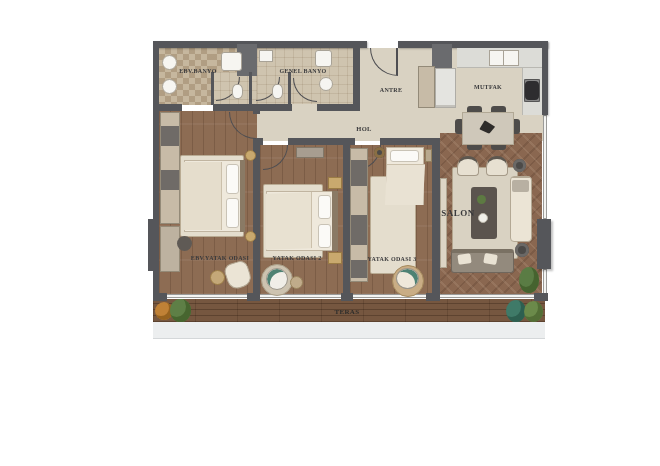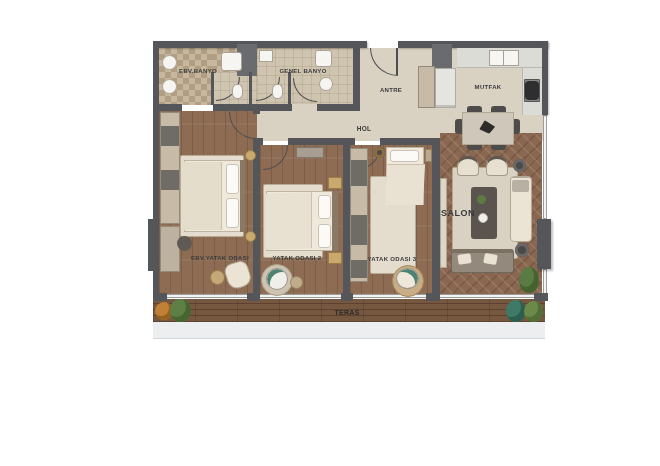--- a/index.html
+++ b/index.html
@@ -1,16 +1,16 @@
 <!DOCTYPE html>
 <html><head>
 <meta charset="utf-8">
 <style>
   html,body{margin:0;padding:0;background:#fff}
-  .stage{position:relative;width:660px;height:466px;background:#ffffff;font-family:Liberation Sans, sans-serif;overflow:hidden}
+  .stage{position:relative;width:660px;height:466px;background:#ffffff;font-family:Liberation Serif, serif;overflow:hidden}
   .abs{position:absolute}
   .wall{position:absolute;background:#55565a}
   .shaft{position:absolute;background:#6a6b6e}
   .tile{position:absolute;background:#cfc4af;background-image:linear-gradient(rgba(125,100,72,.15) 1px,transparent 1px),linear-gradient(90deg,rgba(125,100,72,.15) 1px,transparent 1px);background-size:9px 9px}
   .tiledark{position:absolute;background:#c6b79e;background-image:linear-gradient(45deg,rgba(120,92,60,.28) 25%,transparent 25%,transparent 75%,rgba(120,92,60,.28) 75%),linear-gradient(45deg,rgba(120,92,60,.28) 25%,transparent 25%,transparent 75%,rgba(120,92,60,.28) 75%);background-position:0 0,6px 6px;background-size:12px 12px}
   .beige{position:absolute;background:#d9d2c2}
   .woodv{position:absolute;background:#8d6c53;background-image:repeating-linear-gradient(90deg,rgba(55,32,18,.20) 0 1px,transparent 1px 11px),repeating-linear-gradient(0deg,rgba(255,255,255,.05) 0 2px,transparent 2px 34px)}
   .herr{position:absolute;background:#8a6750;background-image:repeating-linear-gradient(45deg,rgba(255,235,210,.10) 0 2px,transparent 2px 9px),repeating-linear-gradient(-45deg,rgba(40,20,10,.14) 0 2px,transparent 2px 9px)}
   .deck{position:absolute;background:#765740;background-image:repeating-linear-gradient(0deg,rgba(30,15,5,.28) 0 1px,transparent 1px 6px),repeating-linear-gradient(90deg,rgba(30,15,5,.16) 0 1px,transparent 1px 42px)}
   .win{position:absolute;background:#f4f4f2;border:1px solid #9b9b99;box-sizing:border-box}

